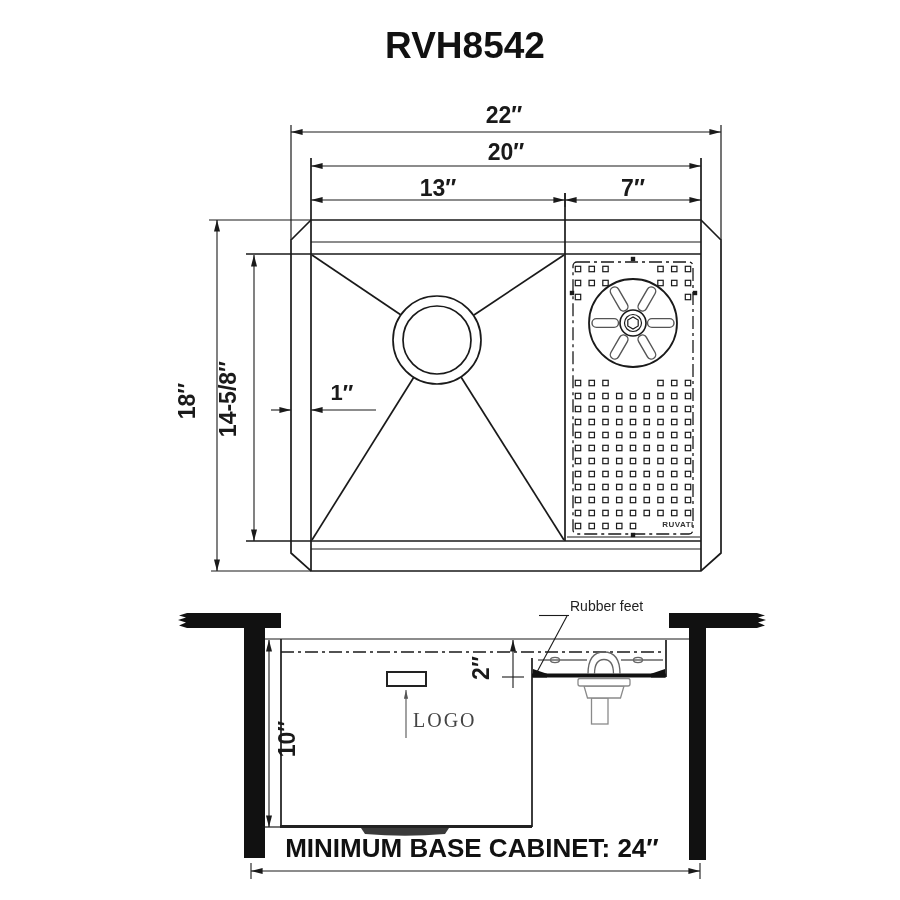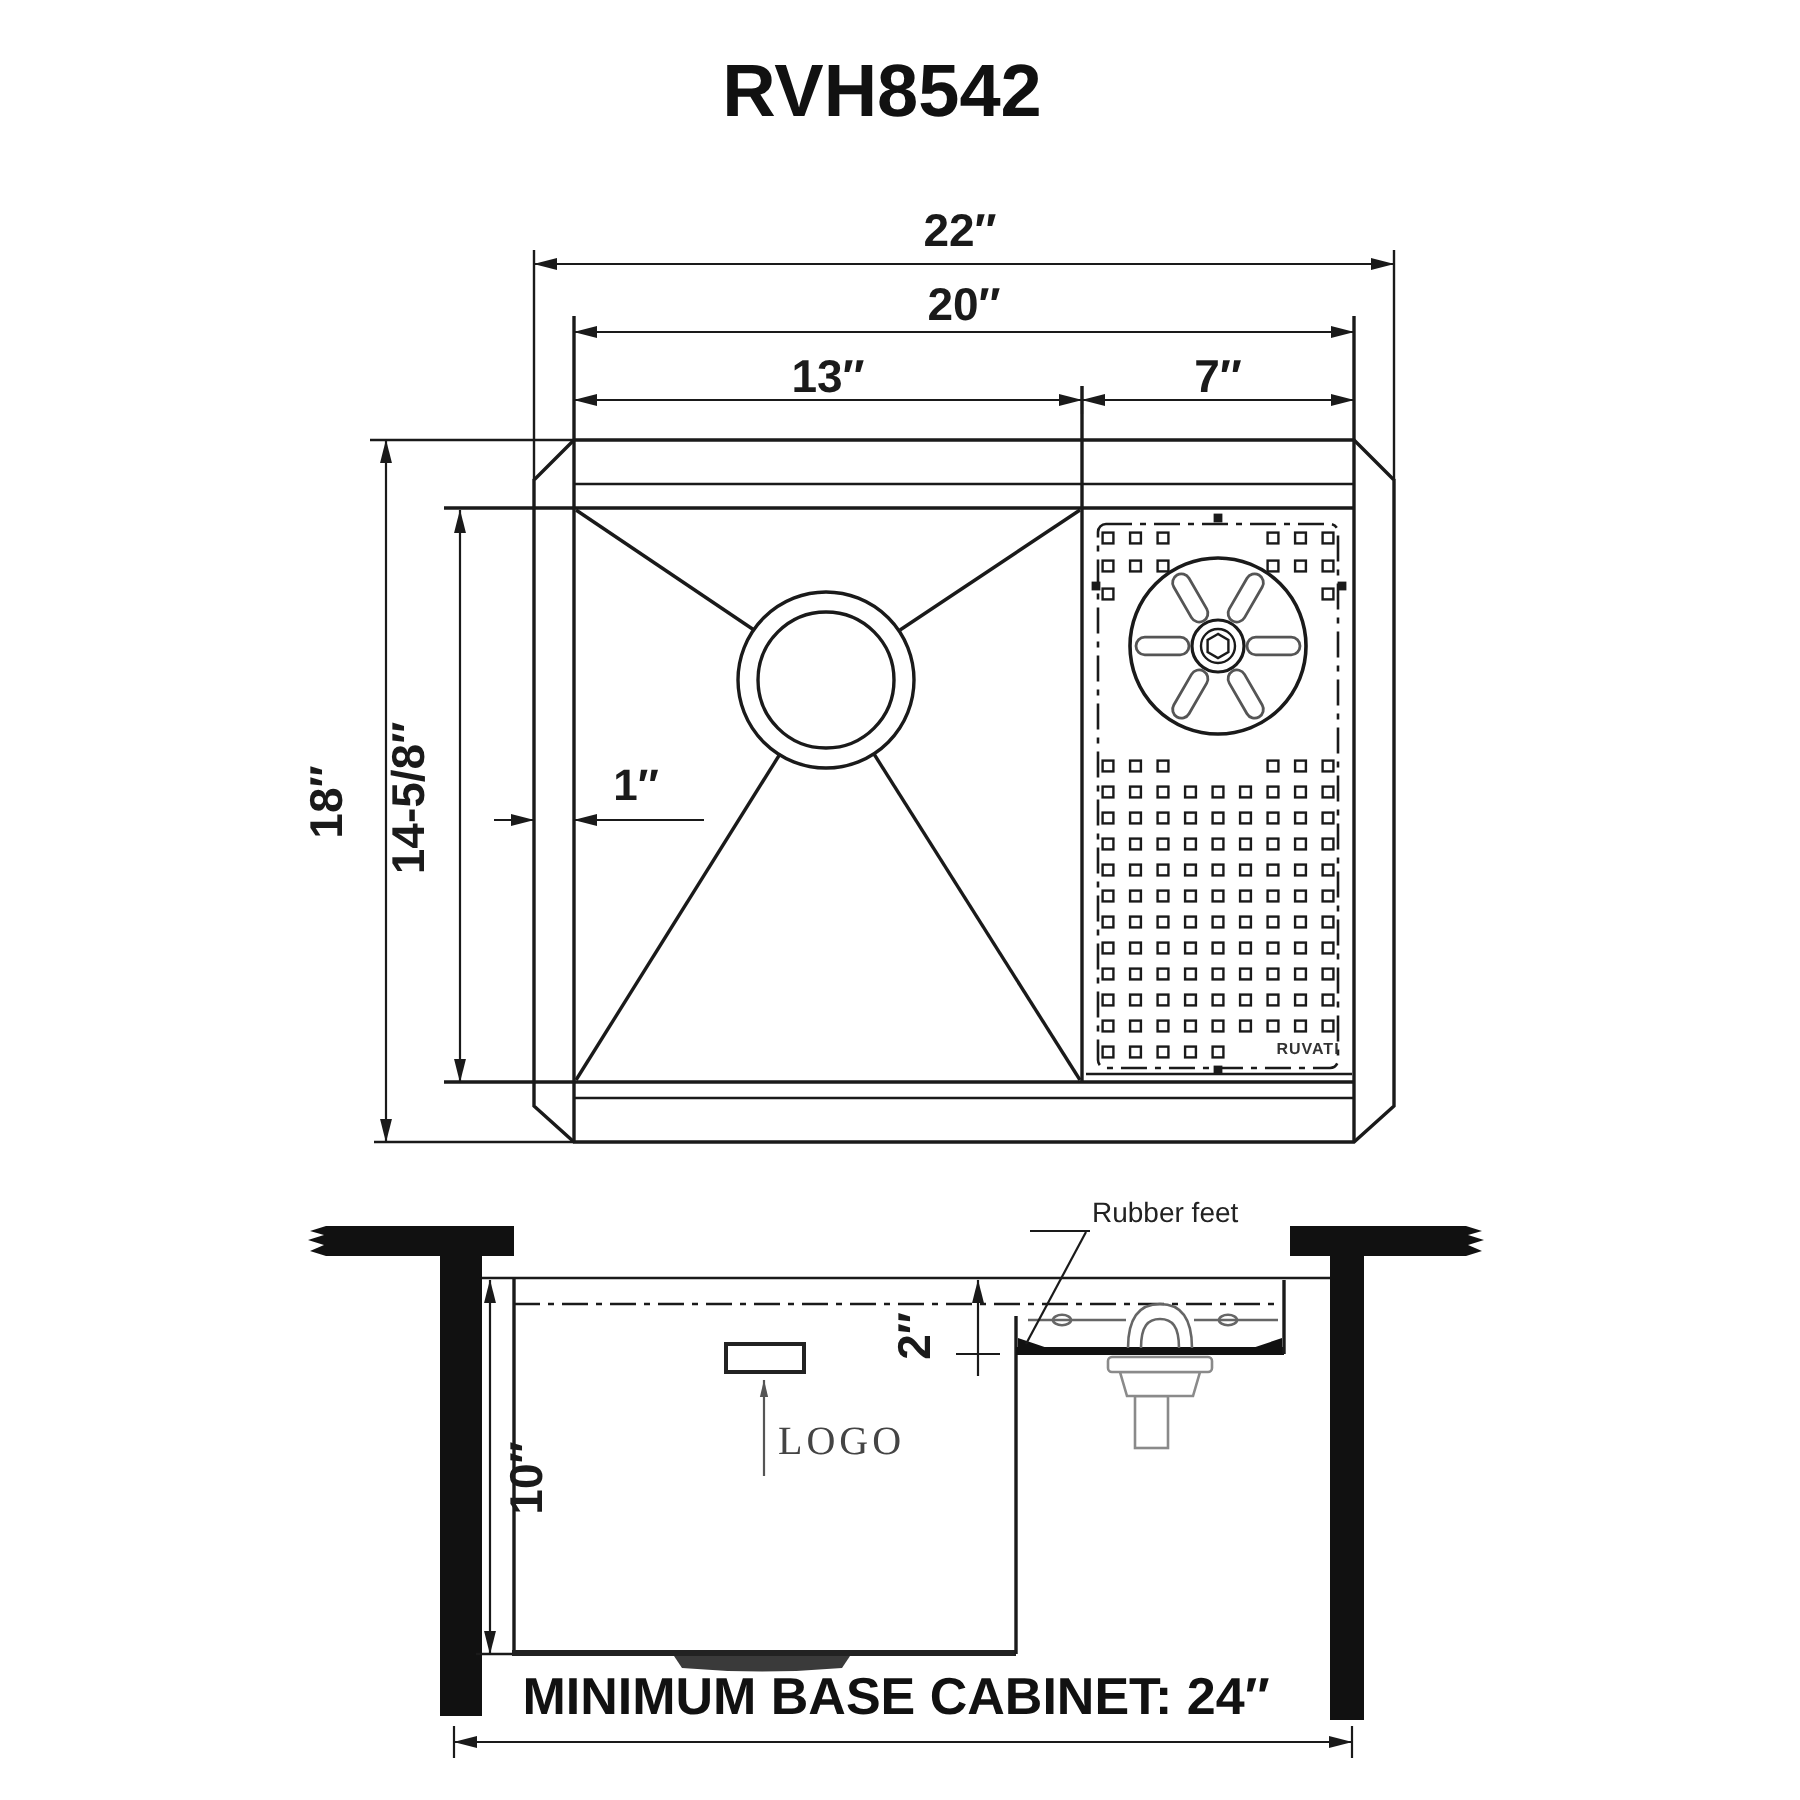--- a/index.html
+++ b/index.html
@@ -1,20 +1,20 @@
 <!DOCTYPE html>
 <html style="--line: #1a1a1a; --solid: #111111; --gray: #666666; --light-gray: #8a8a8a; --background: #ffffff;"><head>
 <meta charset="utf-8">
 <style>
   :root{
     --line:#1a1a1a; --solid:#111111; --gray:#666666; --light-gray:#8a8a8a; --background:#ffffff;
   }
   html,body{margin:0;padding:0;background:var(--background);}
   #stage{position:relative;width:836px;height:900px;background:var(--background);overflow:hidden;
-         font-family:"Liberation Sans",sans-serif;}
+         font-family:"Liberation Sans",sans-serif;margin-left:24px;}
   svg{position:absolute;left:0;top:0;}
   .ln{stroke:var(--line);stroke-width:1.7;fill:none;}
   .lt{stroke:var(--line);stroke-width:1.2;fill:none;}
   .dim{stroke:var(--line);stroke-width:1.1;fill:none;}
   .cl{stroke:var(--line);stroke-width:1.3;fill:none;stroke-dasharray:13 4 3 4;}
   .blk{fill:var(--solid);stroke:none;}
   .gry{stroke:var(--light-gray);stroke-width:1.3;fill:#ffffff;}
   .gry2{stroke:var(--gray);stroke-width:1.3;fill:none;}
   .perf{fill:#ffffff;stroke:var(--line);stroke-width:1.2;}
   .spoke{fill:#ffffff;stroke:#555555;stroke-width:1.4;}

